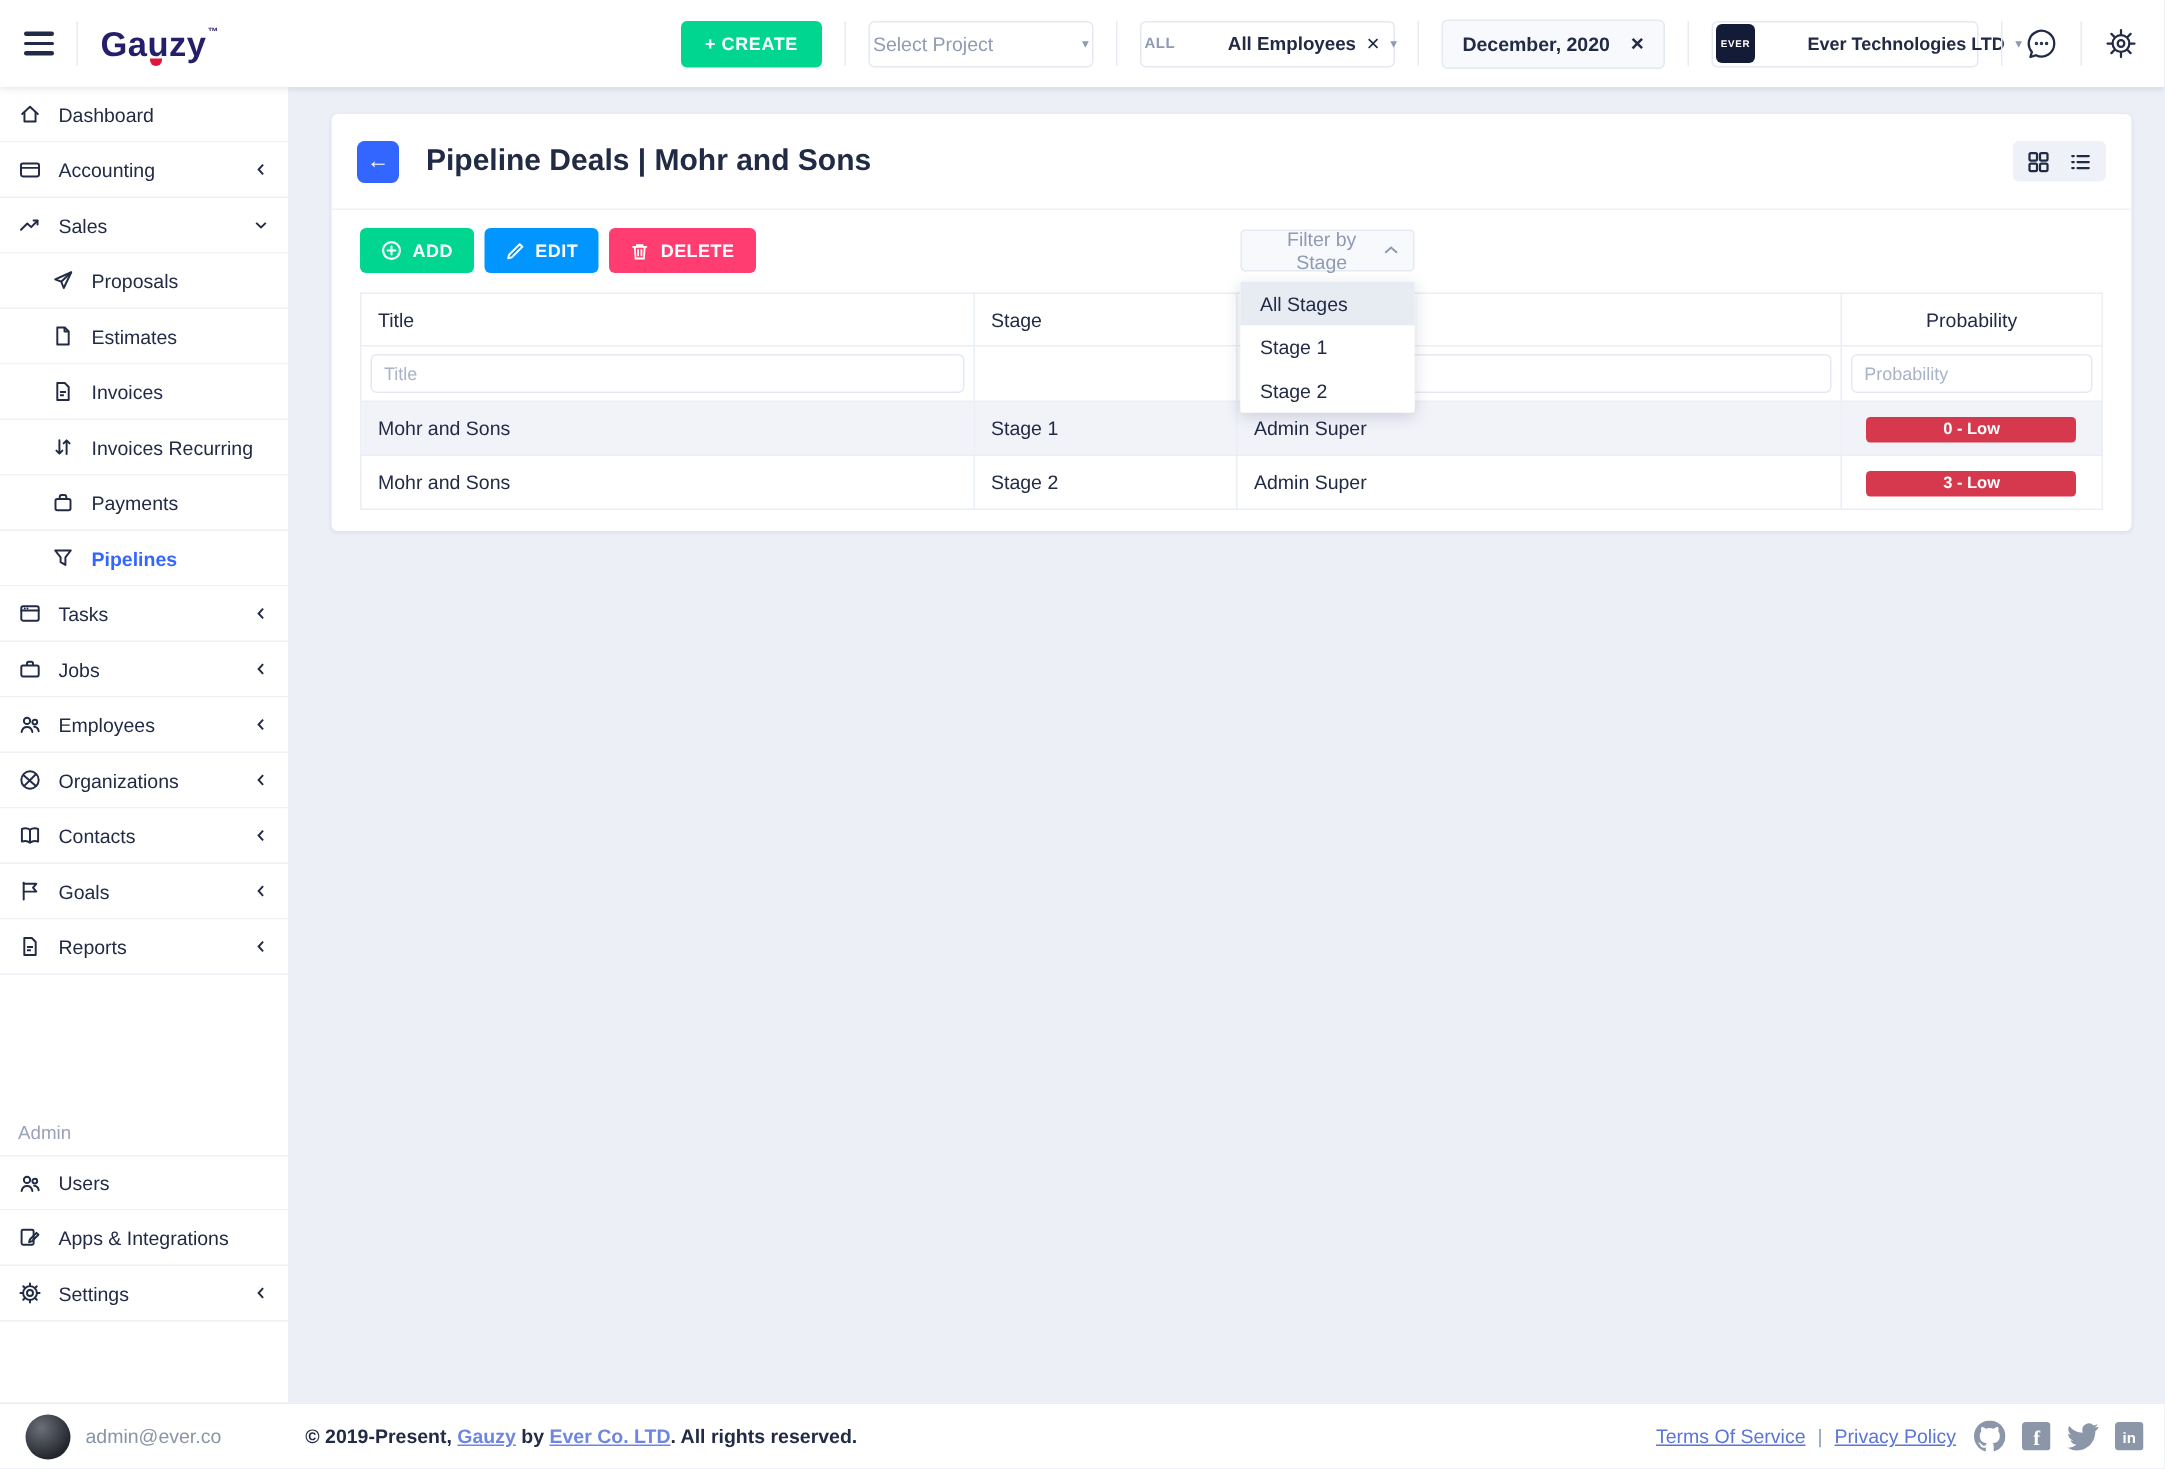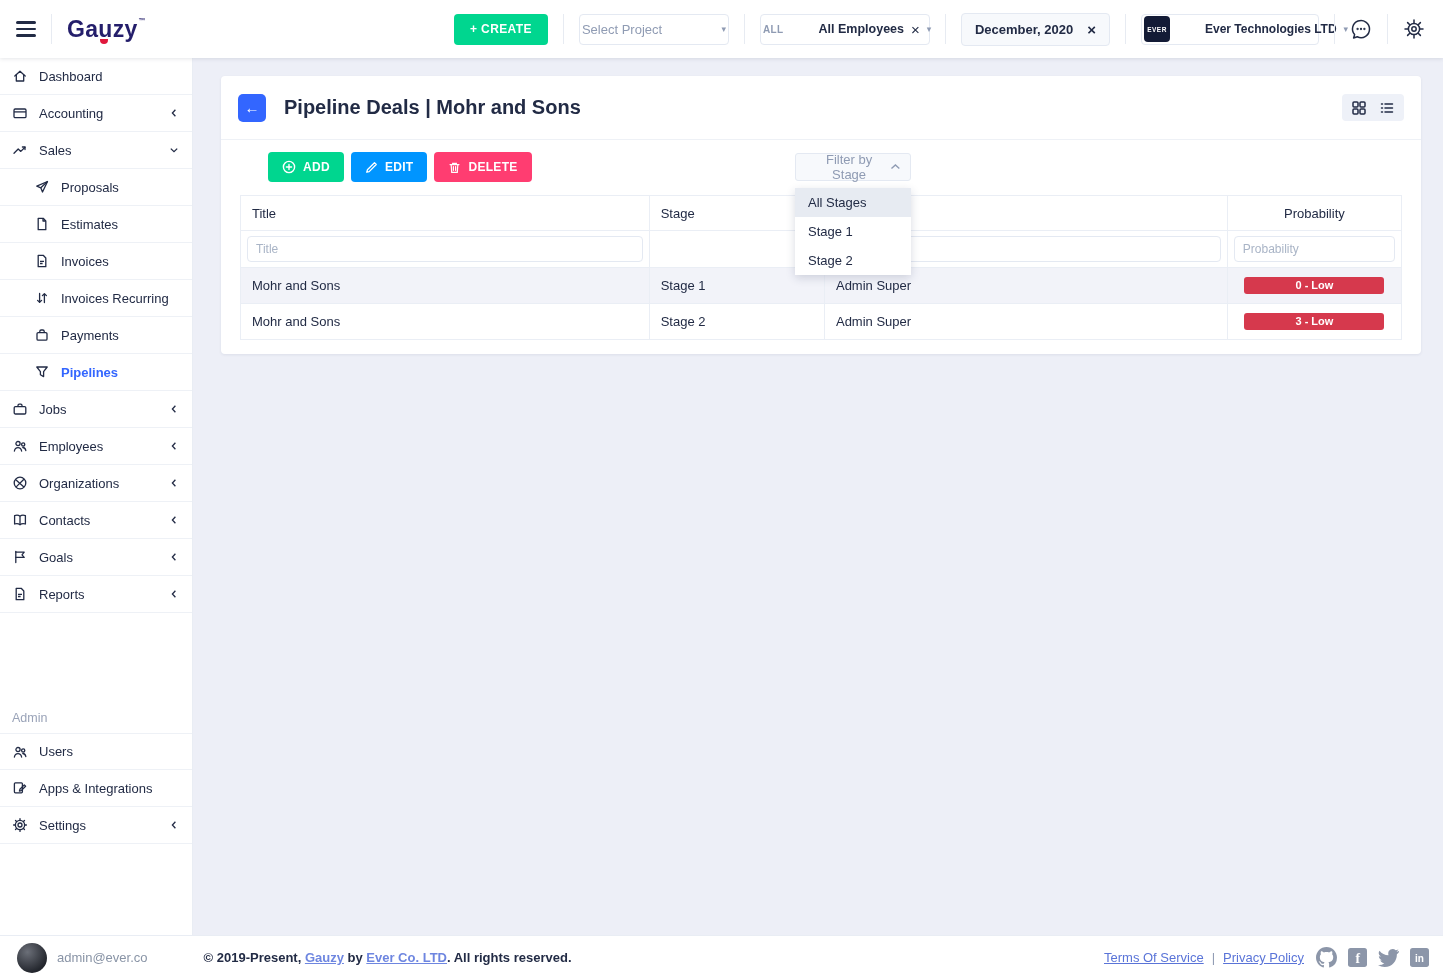--- a/index.html
+++ b/index.html
@@ -55,29 +55,29 @@
   .card { width:1200px; margin:18px 0 0 28px; background:#fff; border-radius:4px;
           box-shadow:0 1px 3px rgba(24,33,77,.08); position:relative; height:278px; }
   .card-header { display:flex; align-items:center; height:64px; padding:0 17px; border-bottom:1px solid #eef1f6; }
   .back-btn { width:28px; height:28px; background:#3366ff; border:none; border-radius:5px; color:#fff;
               font-size:15px; font-family:inherit; cursor:pointer; line-height:1; }
   .page-title { font-size:20px; font-weight:bold; color:#222b45; margin-left:18px; }
   .view-toggle { margin-left:auto; background:#eef1f8; border-radius:4px; height:27px; display:flex;
                  align-items:center; gap:12px; padding:0 9px; }
   .view-toggle span { display:flex; cursor:pointer; }
   .card-body { padding:12px 19px 0; }
-  .toolbar { display:flex; gap:7px;margin-left:28px; }
+  .toolbar { display:flex; gap:7px; }
   .btn { height:30px; padding:0 14px; border:none; border-radius:4px; color:#fff; font-family:inherit;
          font-size:12px; font-weight:bold; letter-spacing:.3px; display:inline-flex; align-items:center; gap:7px; cursor:pointer; }
   .btn-add { background:#00d68f; }
   .btn-edit { background:#0095ff; }
   .btn-delete { background:#ff3d71; }
 
   
-  .stage-filter { position:absolute; left:574px; top:77px; width:116px; z-index:25; }
+  .stage-filter { position:absolute; left:606px; top:77px; width:116px; z-index:25; }
   .filter-btn { width:100%; height:28px; background:#f7f9fc; border:1px solid #e4e9f2; border-radius:3px;
                 color:#8f9bb3; font-size:13px; font-family:inherit; display:flex; align-items:center;
                 justify-content:space-between; padding:0 9px 0 12px; cursor:pointer; }
   .filter-menu { margin-top:7px; background:#fff; box-shadow:0 3px 10px rgba(40,50,90,.18); border-radius:0 0 3px 3px; }
   .menu-item { height:29px; line-height:29px; padding-left:13px; font-size:13px; color:#222b45; cursor:pointer; background:#fff; }
   .menu-item.selected { background:#e7ebf2; }
 
   
   .deals-table { width:100%; border-collapse:collapse; margin-top:13px; font-size:13px; table-layout:fixed; }
   .deals-table th, .deals-table td { border:1px solid #eaeef5;margin-left:40px; }
@@ -265,20 +265,35 @@
 
   <div class="sb-item sb-sub sb-active">
     <span class="ic">
         <svg width="16" height="16" viewBox="0 0 16 16" fill="none" stroke="#222b45" stroke-width="1.3" stroke-linejoin="round">
           <path d="M2.8 3h10.4L9.6 7.6v5l-3.2-1.8V7.6z"></path>
         </svg>
       </span>
     <span class="sb-label">Pipelines</span>
   </div>
 
+  <div class="sb-item">
+    <span class="ic">
+        <svg width="16" height="16" viewBox="0 0 16 16" fill="none" stroke="#222b45" stroke-width="1.3" stroke-linecap="round">
+          <rect x="2.2" y="3.2" width="11.6" height="9.6" rx="1.2"></rect>
+          <path d="M2.2 6h11.6"></path>
+          <path d="M4.5 4.6h.01M6.3 4.6h.01"></path>
+        </svg>
+      </span>
+    <span class="sb-label">Tasks</span>
+    <span class="sb-chev">
+        <svg width="10" height="10" viewBox="0 0 10 10" fill="none" stroke="#222b45" stroke-width="1.3">
+          <path d="M6.4 1.8 3.4 5l3 3.2"></path>
+        </svg>
+      </span>
+  </div>
 
   <div class="sb-item">
     <span class="ic">
         <svg width="16" height="16" viewBox="0 0 16 16" fill="none" stroke="#222b45" stroke-width="1.3">
           <rect x="2.2" y="5.6" width="11.6" height="7.4" rx="1.2"></rect>
           <path d="M6 5.6V4.4a1.2 1.2 0 0 1 1.2-1.2h1.6A1.2 1.2 0 0 1 10 4.4v1.2"></path>
         </svg>
       </span>
     <span class="sb-label">Jobs</span>
     <span class="sb-chev">

